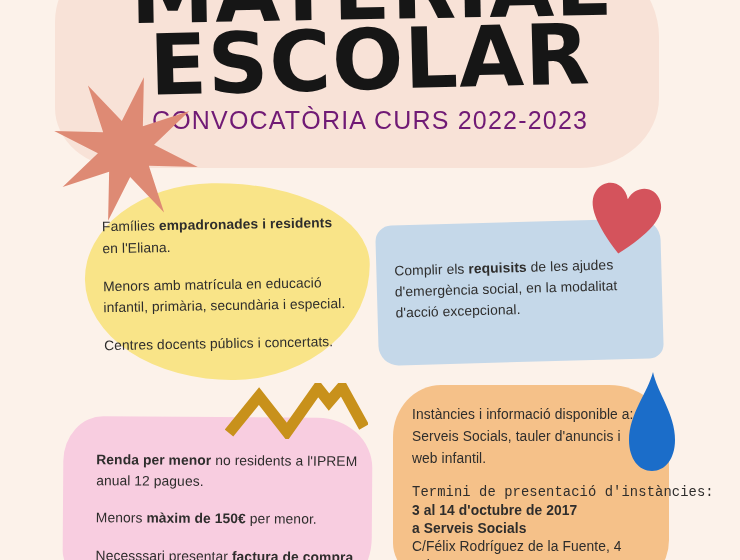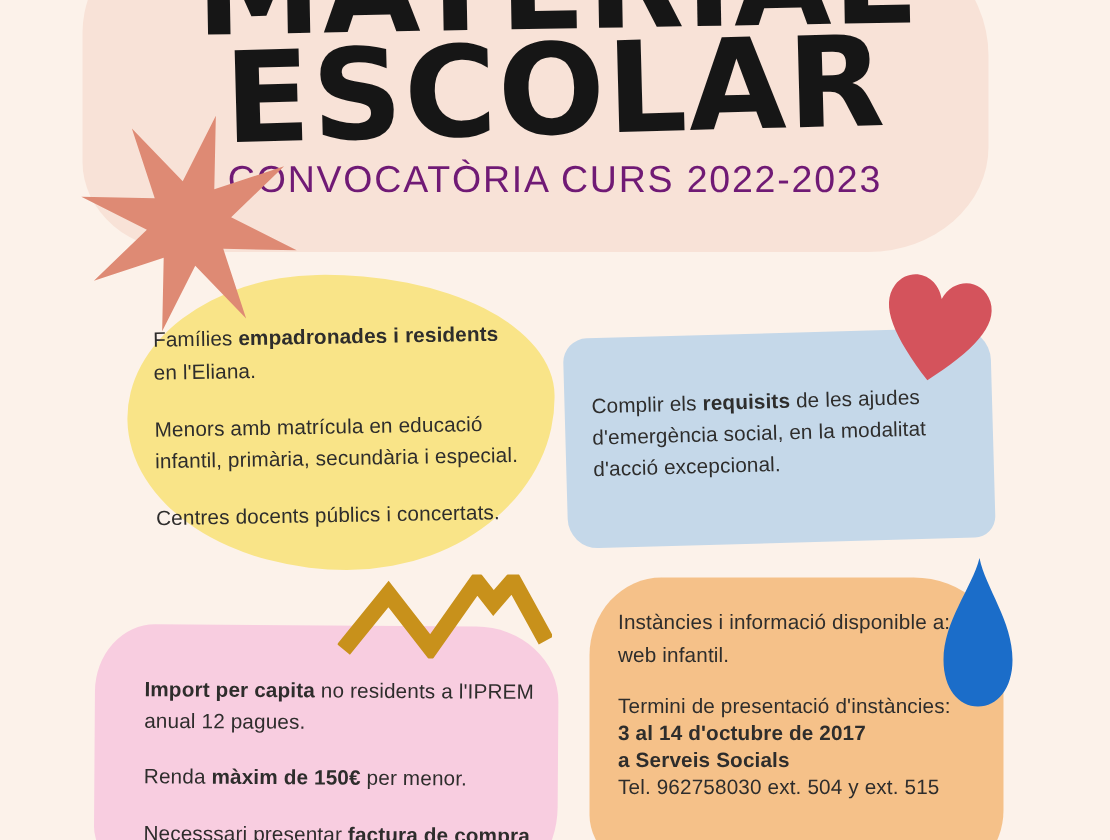--- a/index.html
+++ b/index.html
@@ -55,21 +55,21 @@
   }
   
   .line{white-space:nowrap;font-size:13.8px;letter-spacing:.1px;}
   .card-eligibility .line{line-height:21.5px;}
   .card-requirements .line{line-height:21px;}
   .card-income .line{line-height:20.5px;}
   .card-info .line{line-height:22px;}
   .card-info .line.tight{line-height:18.3px;}
   .gap-md{margin-top:16.5px;}
   .gap-pk{margin-top:17px;}
-  .gap-info{margin-top:13.5px;}
+  .gap-info{margin-top:13.5px;font-family:Liberation Mono, monospace;}
   b{font-weight:bold;}
   
   .shape{position:absolute;}
   .star{left:50px;top:73px;width:152px;height:152px;transform:rotate(14deg);z-index:3;}
   .heart{left:577px;top:167px;width:95px;height:102px;transform:rotate(10deg);z-index:3;}
   .zigzag{left:225px;top:383px;width:143px;height:56px;z-index:3;}
   .drop{left:627px;top:370px;width:50px;height:103px;z-index:3;}
   .card{z-index:2;}
 </style>
 </head>
@@ -98,36 +98,38 @@
     <div class="line"><span>Complir els </span><b>requisits</b><span> de les ajudes</span></div>
     <div class="line">d'emergència social, en la modalitat</div>
     <div class="line">d'acció excepcional.</div>
   </div>
 
   <svg class="shape heart" viewBox="0 0 100 100">
     <path fill="#d4535c" d="M50,88 C22,62 8,42 16,26 C24,11 44,13 50,30 C56,13 76,11 84,26 C92,42 78,62 50,88 Z"></path>
   </svg>
 
   <div class="card card-income">
-    <div class="line"><b>Import per capita</b><span> no residents a l'IPREM</span></div>
+    <div class="line"><b>Renda per menor</b><span> no residents a l'IPREM</span></div>
     <div class="line">anual 12 pagues.</div>
-    <div class="line gap-pk"><span>Renda </span><b>màxim de 150€</b><span> per menor.</span></div>
+    <div class="line gap-pk"><span>Menors </span><b>màxim de 150€</b><span> per menor.</span></div>
     <div class="line gap-pk"><span>Necesssari presentar </span><b>factura de compra.</b></div>
   </div>
 
   <svg class="shape zigzag" viewBox="0 0 143 56">
     <polyline stroke="#c8911b" fill="none" stroke-width="11" stroke-linejoin="miter" stroke-linecap="butt" points="4,50 34,13 48,31 62,49 93,5 104,19 117,4 139,44"></polyline>
   </svg>
 
   <div class="card card-info">
     <div class="line">Instàncies i informació disponible a:</div>
+    <div class="line">Serveis Socials, tauler d'anuncis i</div>
     <div class="line">web infantil.</div>
     <div class="line tight gap-info">Termini de presentació d'instàncies:</div>
     <div class="line tight"><b>3 al 14 d'octubre de 2017</b></div>
     <div class="line tight"><b>a Serveis Socials</b></div>
+    <div class="line tight">C/Félix Rodríguez de la Fuente, 4</div>
     <div class="line tight">Tel. 962758030 ext. 504 y ext. 515</div>
   </div>
 
   <svg class="shape drop" viewBox="0 0 50 103">
     <path fill="#1b6dc9" d="M26,2 C30,22 48,44 48,70 C48,89 38,101 25,101 C12,101 2,89 2,70 C2,44 21,22 26,2 Z"></path>
   </svg>
 
 </div>
 
 </body></html>

